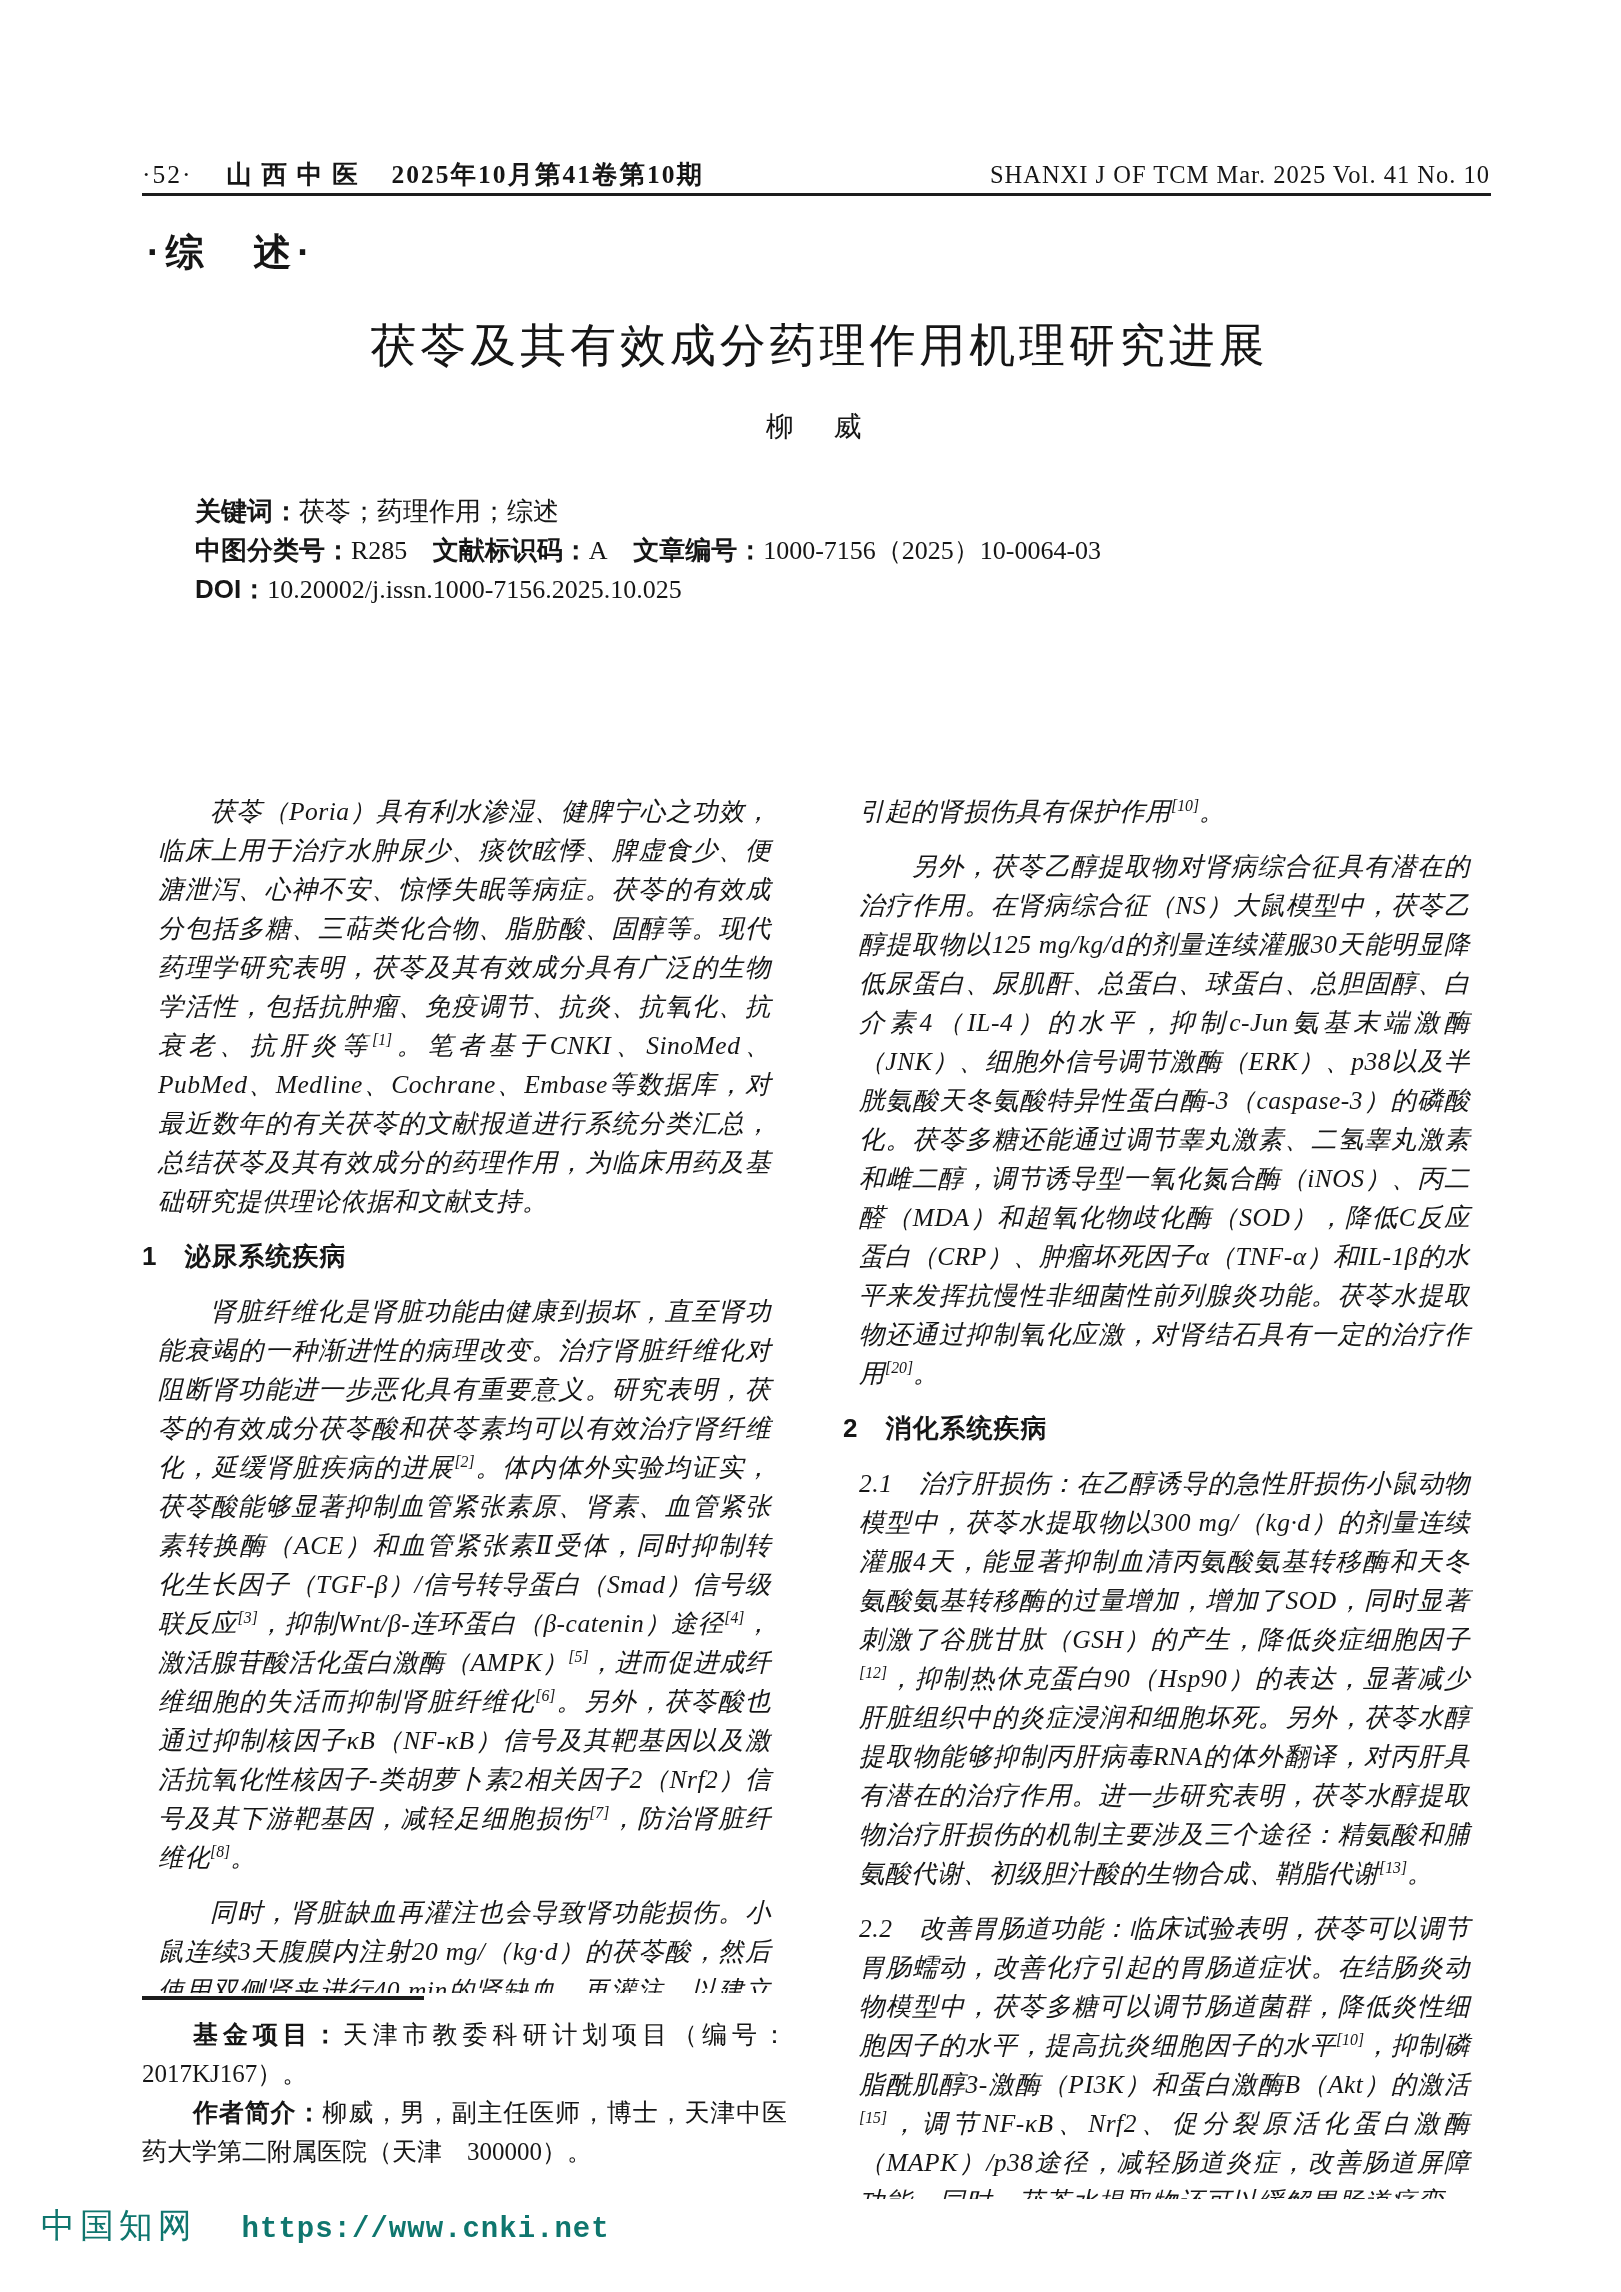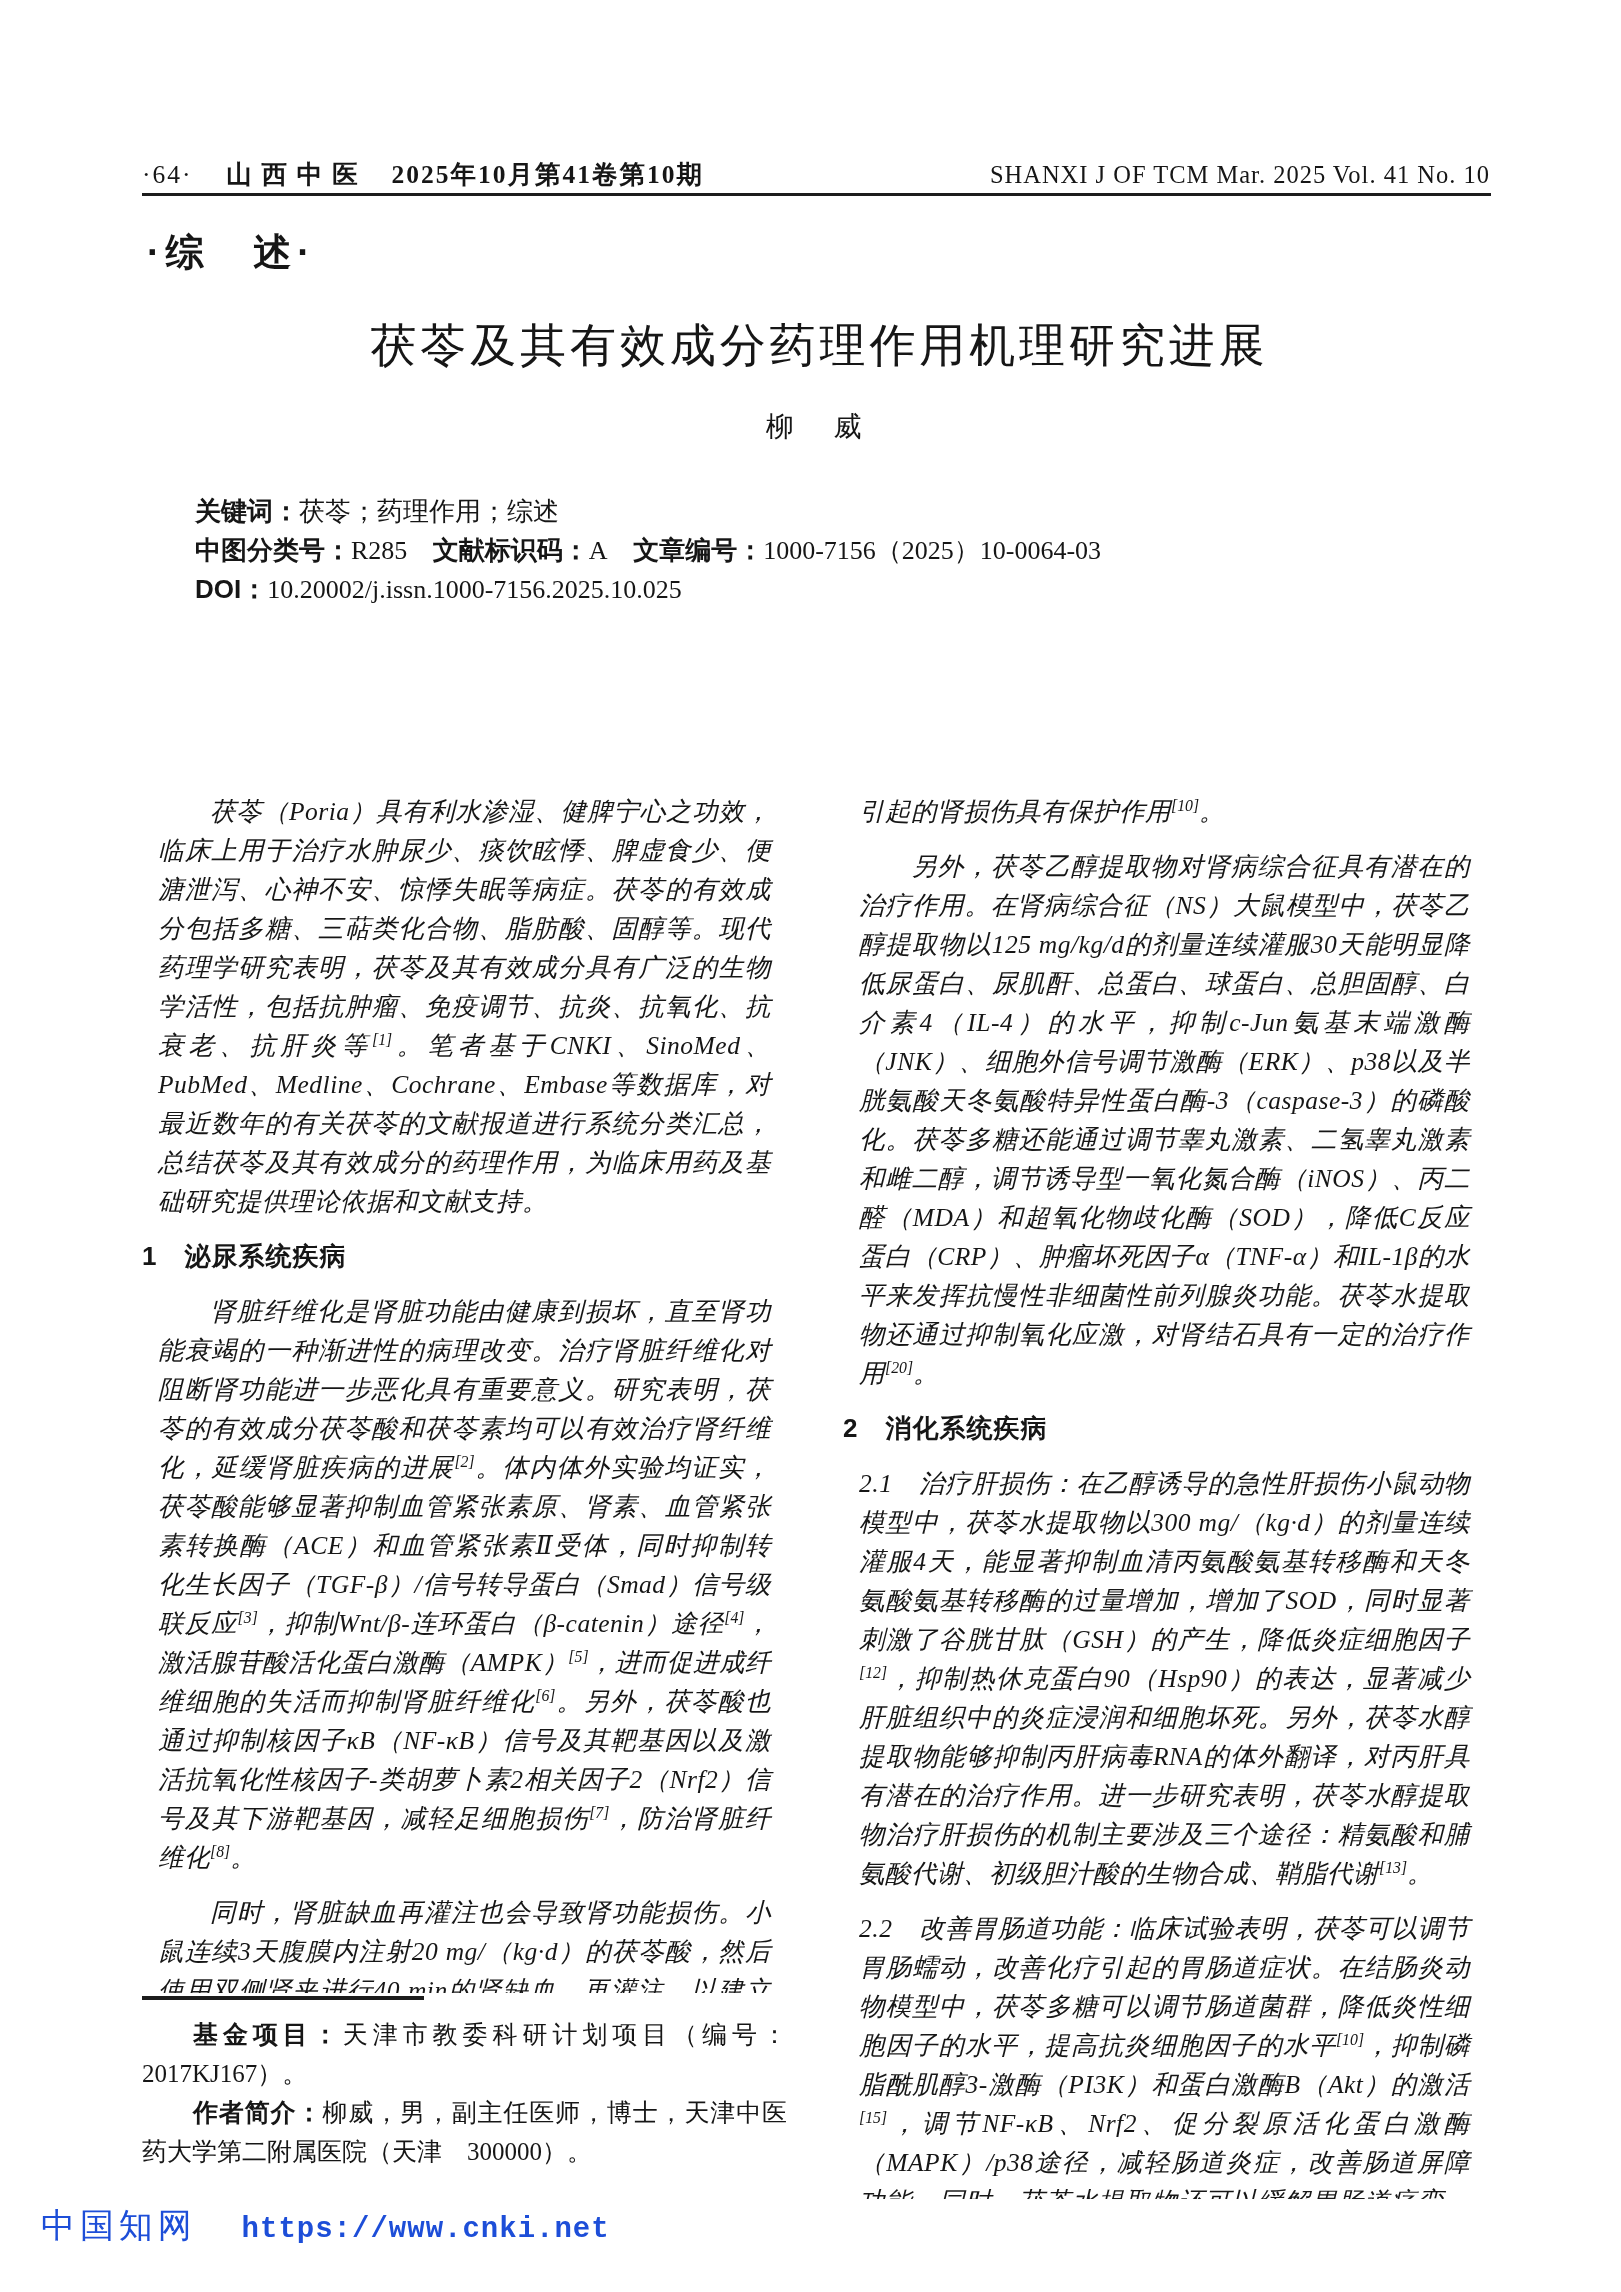--- a/index.html
+++ b/index.html
@@ -79,36 +79,36 @@
   .footnote{
     position:absolute;left:142px;top:2015px;width:645px;
     font-size:25px;line-height:39px;text-align:justify;
   }
   .footnote p{margin:0;text-indent:51px;}
   .footnote .lbl{
     font-family:"Liberation Sans","DejaVu Sans",sans-serif;font-weight:700;
   }
   
   .watermark{
-    position:absolute;left:41px;top:2203px;color:#1d4ed8;white-space:nowrap;
+    position:absolute;left:41px;top:2203px;color:#0f766e;white-space:nowrap;
   }
   .wm-cn{font-size:34px;letter-spacing:4.9px;}
   .wm-url{
     font-size:29px;font-weight:700;margin-left:41px;
     font-family:"Liberation Mono","DejaVu Sans Mono",monospace;
     letter-spacing:1px;
   }
 </style>
 </head>
 <body>
 
 <div class="page">
 
   <div class="header-left">
-    <span class="pageno">·64·</span>
+    <span class="pageno">·52·</span>
     <span class="jname">山西中医</span>
     <span class="issue">2025年10月第41卷第10期</span>
   </div>
   <div class="header-right">SHANXI J OF TCM  Mar.  2025   Vol. 41   No. 10</div>
   <div class="header-rule"></div>
 
   <div class="section-mark">·综　述·</div>
   <h1 class="title">茯苓及其有效成分药理作用机理研究进展</h1>
   <div class="author">柳　威</div>
 

